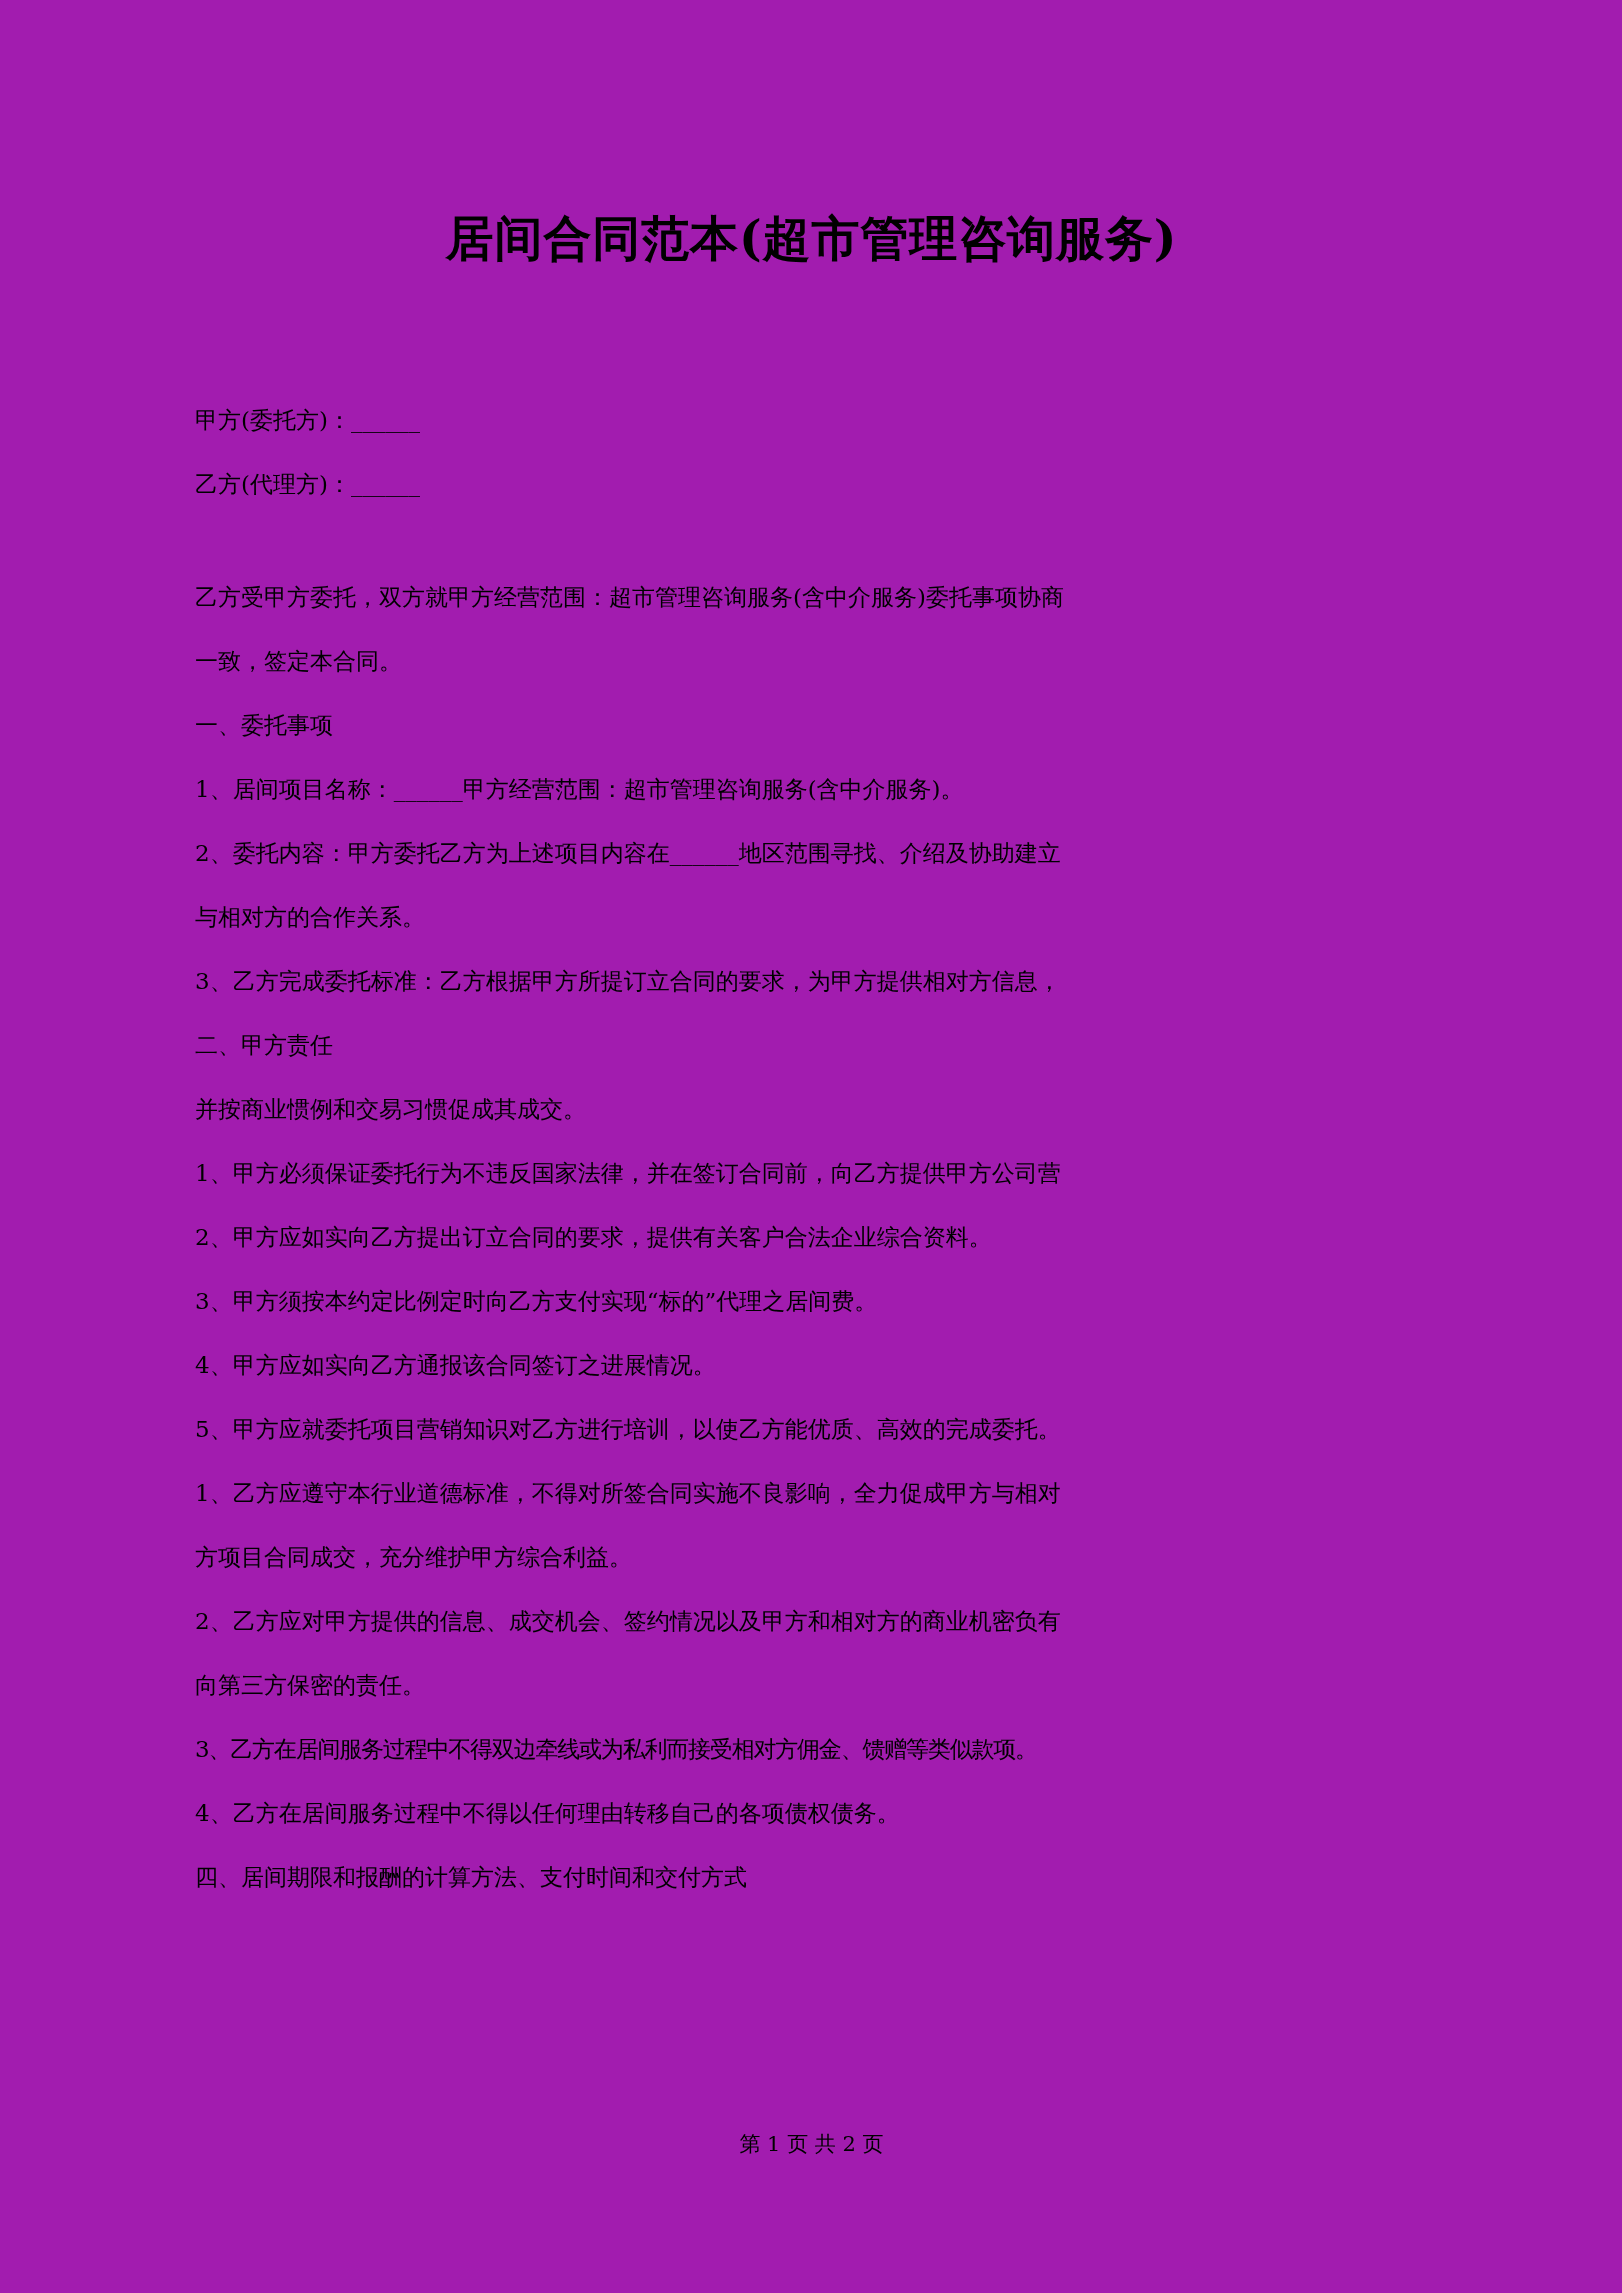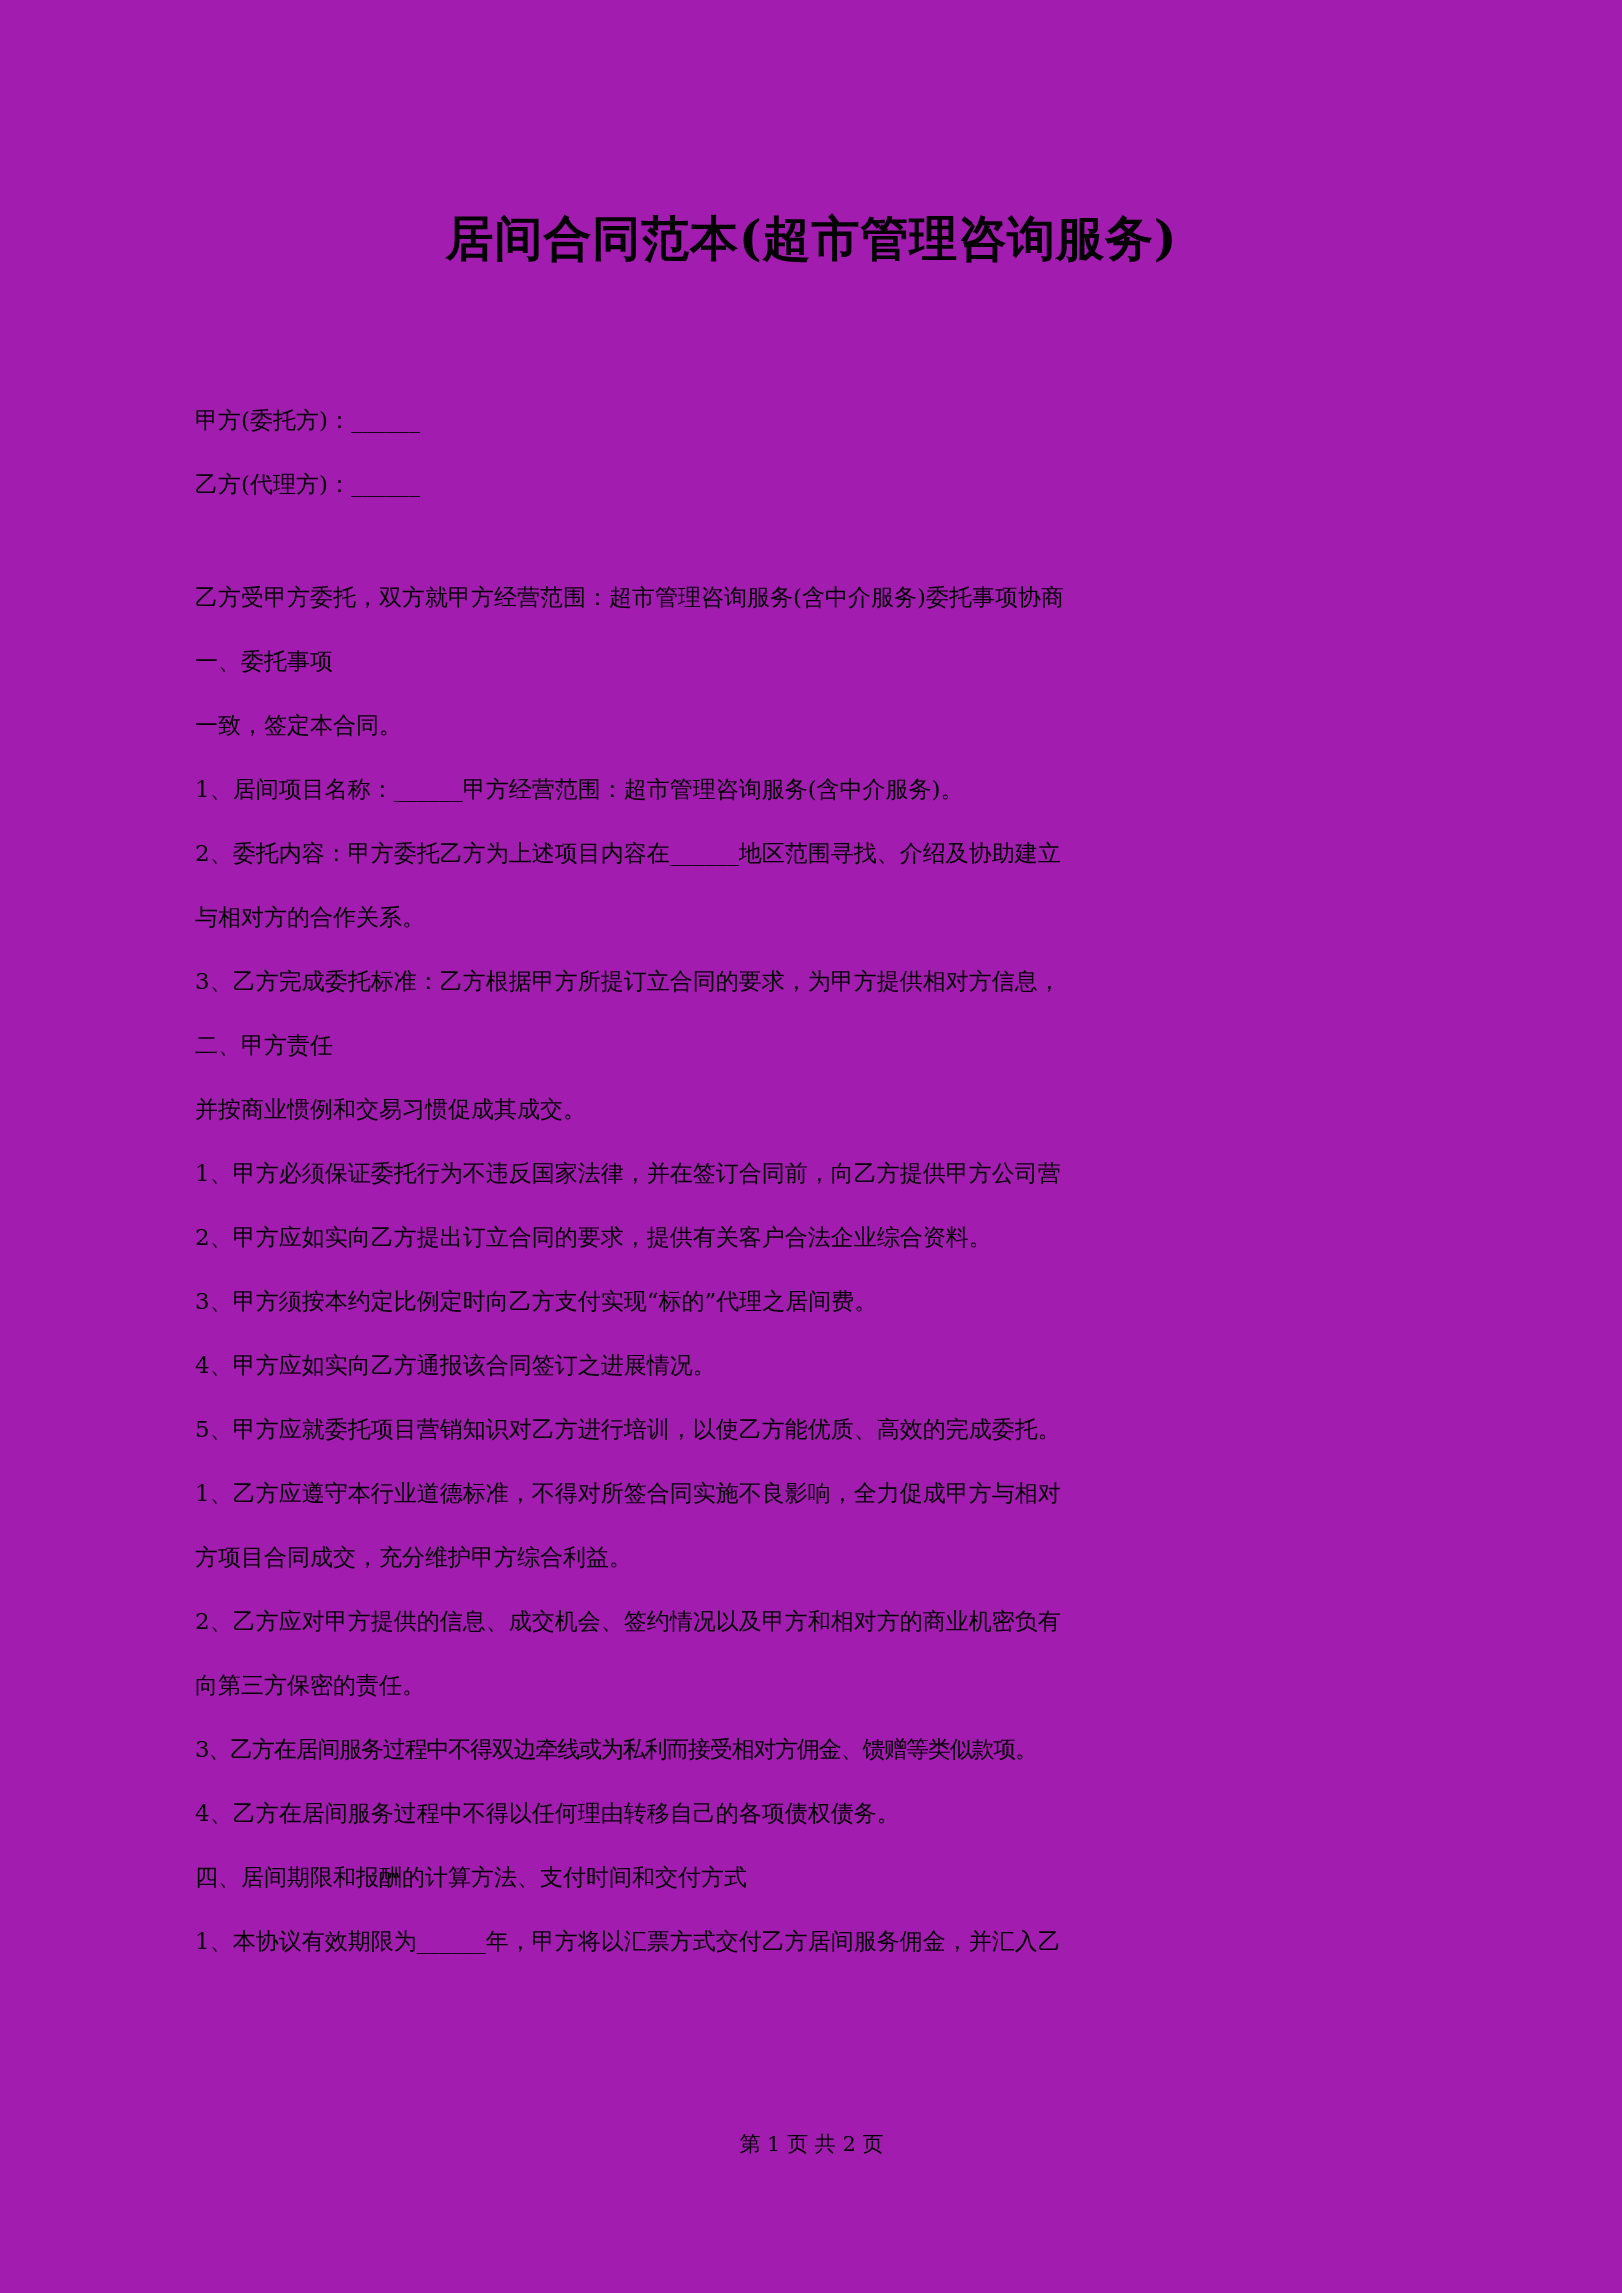--- a/index.html
+++ b/index.html
@@ -68,39 +68,38 @@
 
   <div class="doc-title">居间合同范本(超市管理咨询服务)</div>
 
   <div class="party-block">
     <div class="line">甲方(委托方)：______</div>
     <div class="line">乙方(代理方)：______</div>
   </div>
 
   <div class="body-block">
     <div class="line">乙方受甲方委托，双方就甲方经营范围：超市管理咨询服务(含中介服务)委托事项协商</div>
+    <div class="line">一致，签定本合同。</div>
     <div class="line">一、委托事项</div>
-    <div class="line">一致，签定本合同。</div>
     <div class="line">1、居间项目名称：______甲方经营范围：超市管理咨询服务(含中介服务)。</div>
     <div class="line">2、委托内容：甲方委托乙方为上述项目内容在______地区范围寻找、介绍及协助建立</div>
     <div class="line">与相对方的合作关系。</div>
     <div class="line">3、乙方完成委托标准：乙方根据甲方所提订立合同的要求，为甲方提供相对方信息，</div>
     <div class="line">二、甲方责任</div>
     <div class="line">并按商业惯例和交易习惯促成其成交。</div>
     <div class="line">1、甲方必须保证委托行为不违反国家法律，并在签订合同前，向乙方提供甲方公司营</div>
     <div class="line">2、甲方应如实向乙方提出订立合同的要求，提供有关客户合法企业综合资料。</div>
     <div class="line">3、甲方须按本约定比例定时向乙方支付实现“标的”代理之居间费。</div>
     <div class="line">4、甲方应如实向乙方通报该合同签订之进展情况。</div>
     <div class="line">5、甲方应就委托项目营销知识对乙方进行培训，以使乙方能优质、高效的完成委托。</div>
     <div class="line">1、乙方应遵守本行业道德标准，不得对所签合同实施不良影响，全力促成甲方与相对</div>
     <div class="line">方项目合同成交，充分维护甲方综合利益。</div>
     <div class="line">2、乙方应对甲方提供的信息、成交机会、签约情况以及甲方和相对方的商业机密负有</div>
     <div class="line">向第三方保密的责任。</div>
     <div class="line compress">3、乙方在居间服务过程中不得双边牵线或为私利而接受相对方佣金、馈赠等类似款项。</div>
     <div class="line">4、乙方在居间服务过程中不得以任何理由转移自己的各项债权债务。</div>
     <div class="line">四、居间期限和报酬的计算方法、支付时间和交付方式</div>
-    <div class="line">1、本协议有效期限为______年，甲方将以汇票方式交付乙方居间服务佣金，并汇入乙</div>
   </div>
 
   <div class="page-footer">第 1 页 共 2 页</div>
 
 </div>
 
 
 </body></html>

